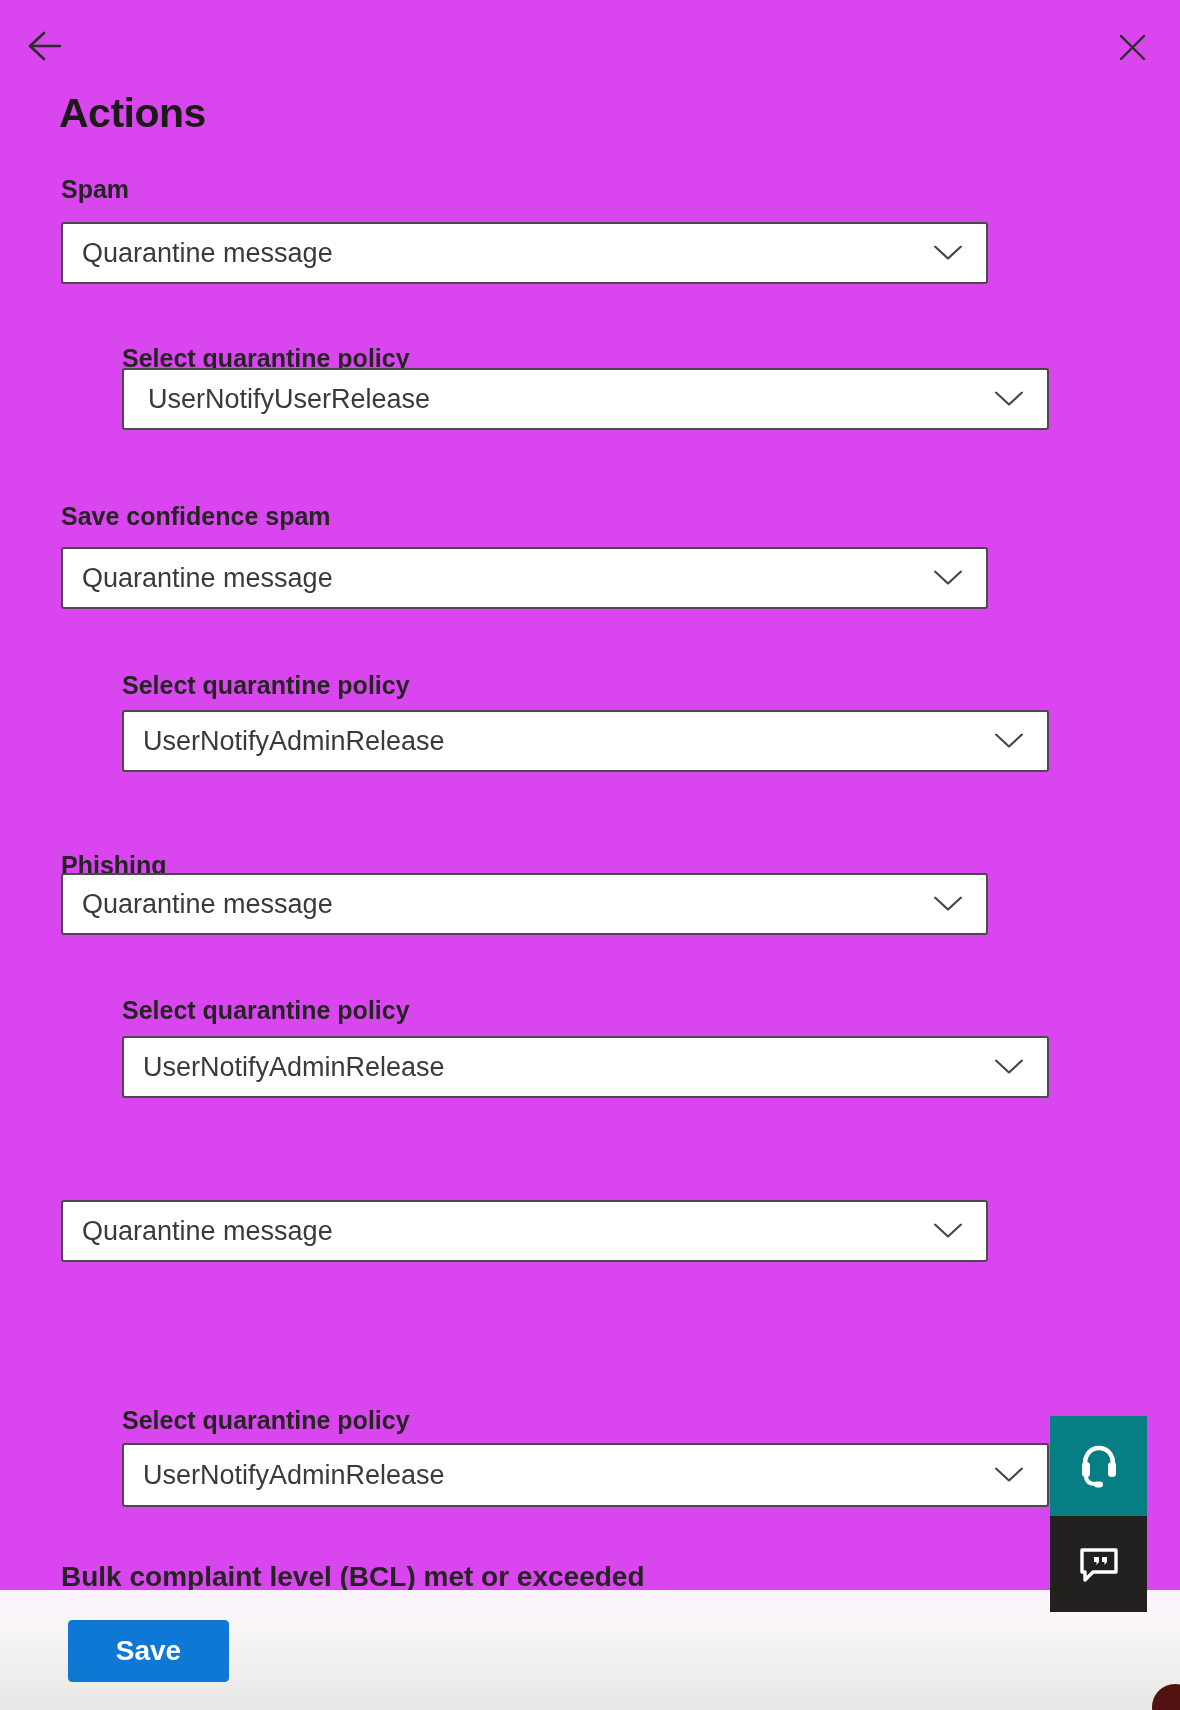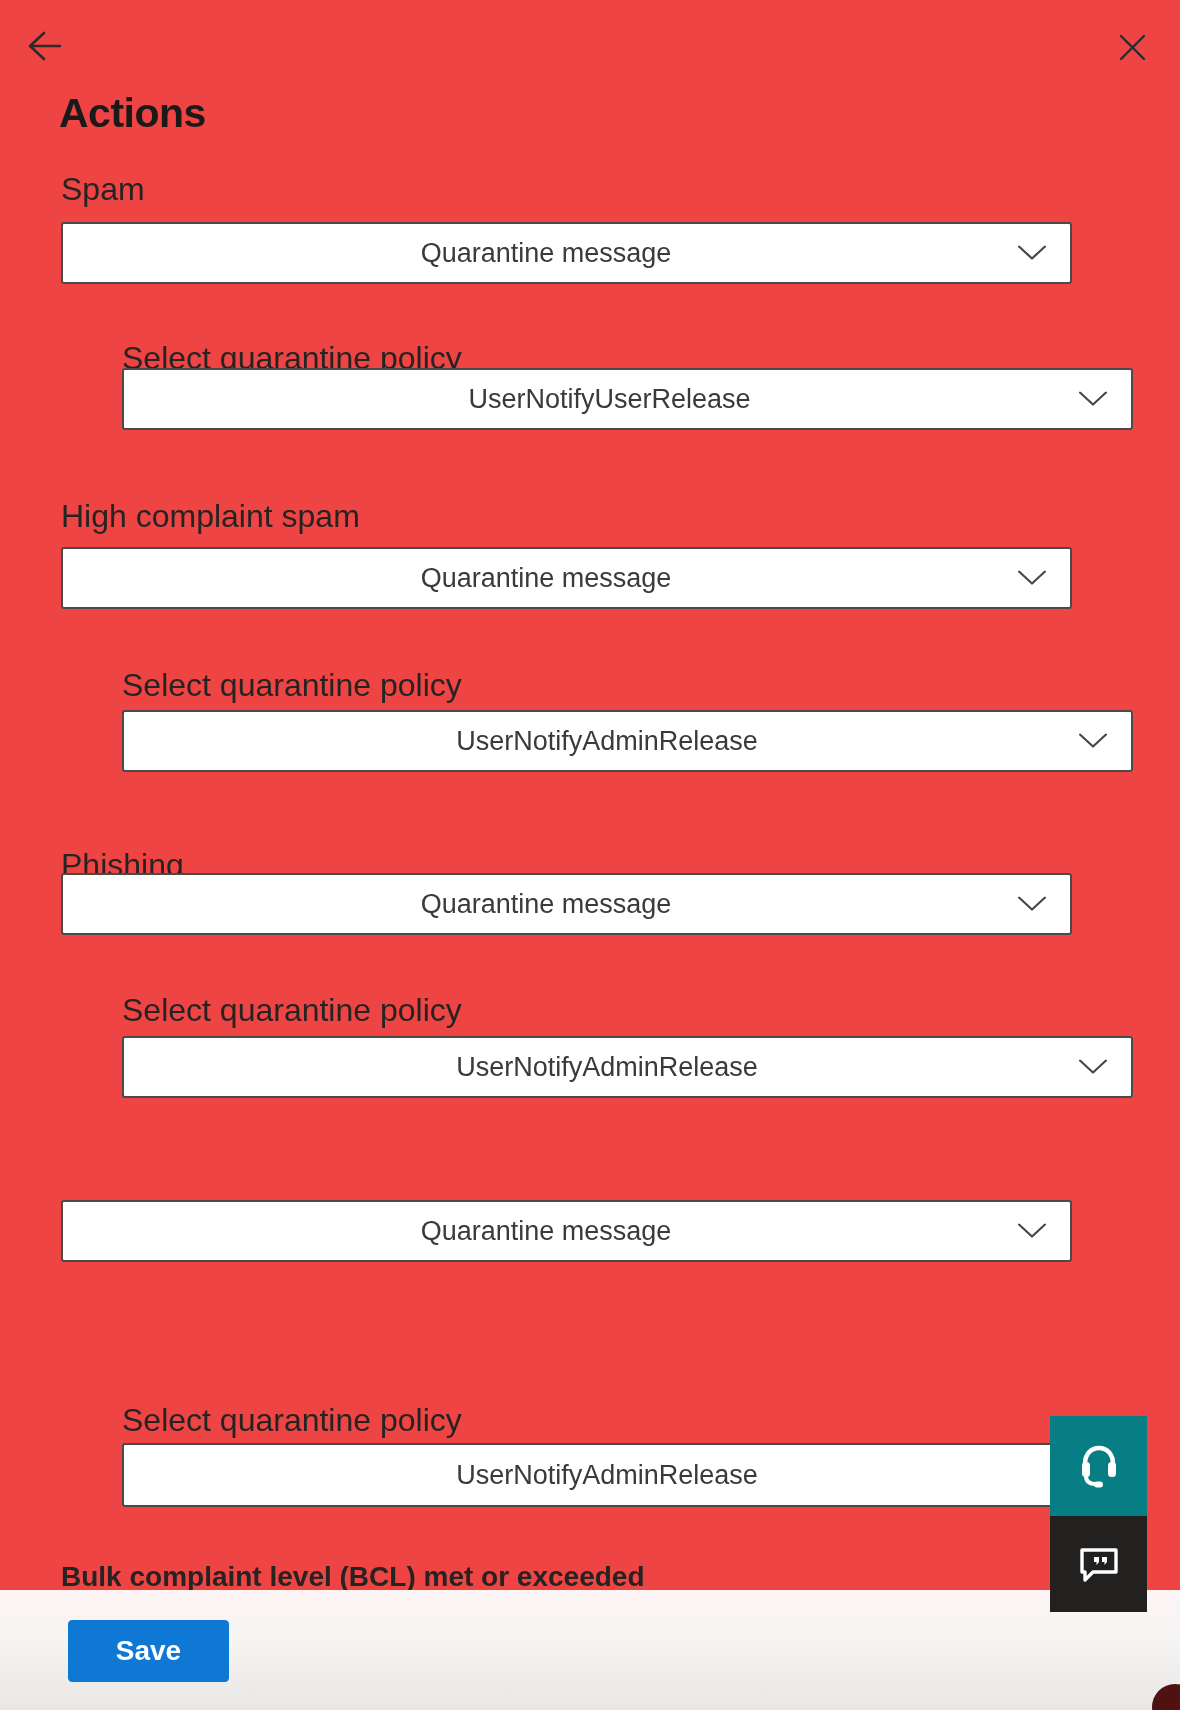--- a/index.html
+++ b/index.html
@@ -1,37 +1,37 @@
 <!DOCTYPE html>
 <html><head>
 <meta charset="utf-8">
 <style>
   * { margin:0; padding:0; box-sizing:border-box; }
   html,body { background:#ffffff; }
   body { font-family:"Liberation Sans", sans-serif; }
   .canvas {
     position:relative; width:1180px; height:1710px;
-    background:#ef4444; overflow:hidden;
+    background:#d946ef; overflow:hidden;
   }
   .icon-btn {
     position:absolute; background:none; border:none; cursor:pointer;
     display:flex; align-items:center; justify-content:center;
   }
   .page-title {
     position:absolute; left:59px; top:90px;
     font-size:41px; font-weight:700; color:#1b1a19; letter-spacing:-0.5px;
   }
   .field-label {
-    position:absolute; font-size:32px; font-weight:400; color:#252423;
+    position:absolute; font-size:25px; font-weight:700; color:#252423;
     line-height:34px; white-space:nowrap;
   }
   .select {
-    position:absolute; width:1011px; height:62px;
+    position:absolute; width:927px; height:62px;
     background:#ffffff; border:2px solid #4c4a48; border-radius:3px;
-    display:flex; align-items:center; padding:0 60px 0 19px; cursor:pointer;justify-content:center;
+    display:flex; align-items:center; padding:0 60px 0 19px; cursor:pointer;
   }
   .select .value {
     font-size:27px; color:#3b3a39; white-space:nowrap; overflow:hidden;
   }
   .select .chev {
     position:absolute; right:24px; top:50%; transform:translateY(-50%);
   }
   .note {
     position:absolute; left:61px; top:1302px; width:1085px;
     font-size:25px; line-height:35px; color:#323130;
@@ -97,21 +97,21 @@
   </div>
 
   <div class="field-label" style="left:122px; top:341px;">Select quarantine policy</div>
   <div class="select" style="left:122px; top:368px;padding-left:24px;" role="combobox">
     <span class="value">UserNotifyUserRelease</span>
     <svg class="chev" width="28" height="15" viewBox="0 0 28 15">
       <path d="M1 1 L14 13 L27 1" fill="none" stroke="#494745" stroke-width="2.2" stroke-linecap="round" stroke-linejoin="round"></path>
     </svg>
   </div>
 
-  <div class="field-label" style="left:61px; top:499px;">High complaint spam</div>
+  <div class="field-label" style="left:61px; top:499px;">Save confidence spam</div>
   <div class="select" style="left:61px; top:547px;" role="combobox">
     <span class="value">Quarantine message</span>
     <svg class="chev" width="28" height="15" viewBox="0 0 28 15">
       <path d="M1 1 L14 13 L27 1" fill="none" stroke="#494745" stroke-width="2.2" stroke-linecap="round" stroke-linejoin="round"></path>
     </svg>
   </div>
 
   <div class="field-label" style="left:122px; top:668px;">Select quarantine policy</div>
   <div class="select" style="left:122px; top:710px;" role="combobox">
     <span class="value">UserNotifyAdminRelease</span>

